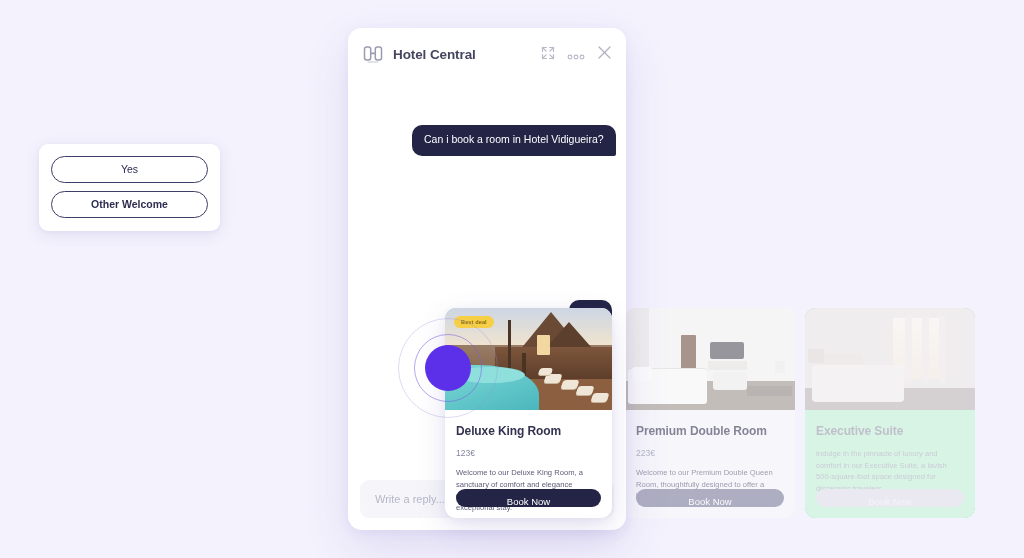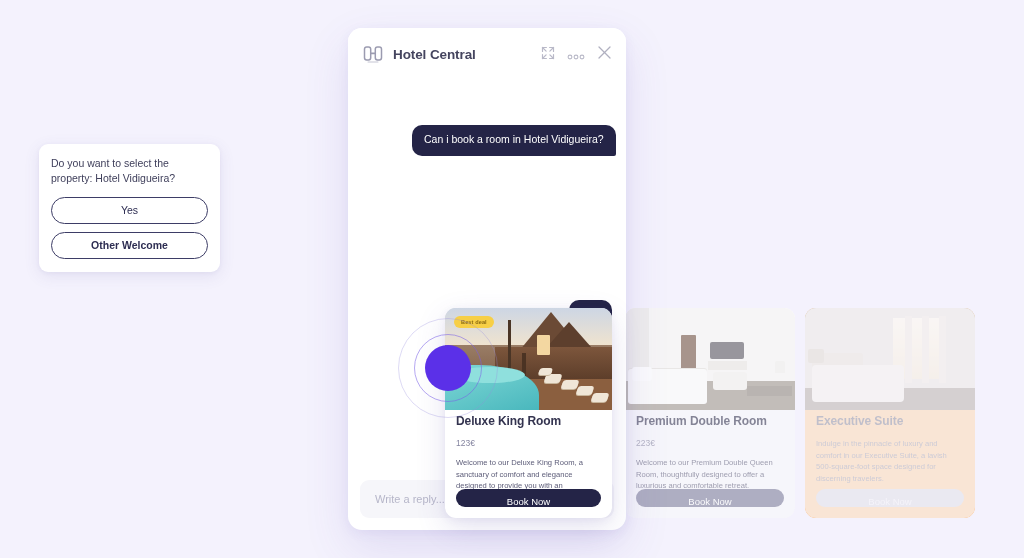--- a/index.html
+++ b/index.html
@@ -180,32 +180,32 @@
     width: 170px;
     height: 210px;
     background: #f7f6fb;
     z-index: 2;
   }
   #card-third {
     left: 805px;
     top: 308px;
     width: 170px;
     height: 210px;
-    background: #fdba74;
+    background: #86efac;
     z-index: 1;
   }
 
   .card-photo {
     position: relative;
     width: 100%;
     height: 102px;
     overflow: hidden;
   }
   .card-body {
-    padding: 4px 11px 0 11px;
+    padding: 14px 11px 0 11px;
     box-sizing: border-box;
   }
   .room-title {
     font-size: 12px;
     font-weight: bold;
     color: #33334f;
     margin: 0 0 4px 0;
     letter-spacing: -0.1px;
     white-space: nowrap;
   }
@@ -395,21 +395,20 @@
   <div class="msg-row" id="user-msg-2">
     <div id="bubble-yes">Yes</div>
   </div>
 
   <div id="reply-bar">
     <input id="reply-input" type="text" placeholder="Write a reply..." style="">
   </div>
 </div>
 
 <div id="selection-card">
-  <div id="selection-prompt">Do you want to select the property: Hotel Vidigueira?</div>
   <button class="choice-btn" id="choice-yes">Yes</button>
   <button class="choice-btn" id="choice-other">Other Welcome</button>
 </div>
 
 <div class="room-card" id="card-main">
   <div class="card-photo">
     <div class="scene" id="scene-resort">
       <div class="resort-sky"></div>
       <div class="resort-roofA"></div>
       <div class="resort-roofB"></div>

